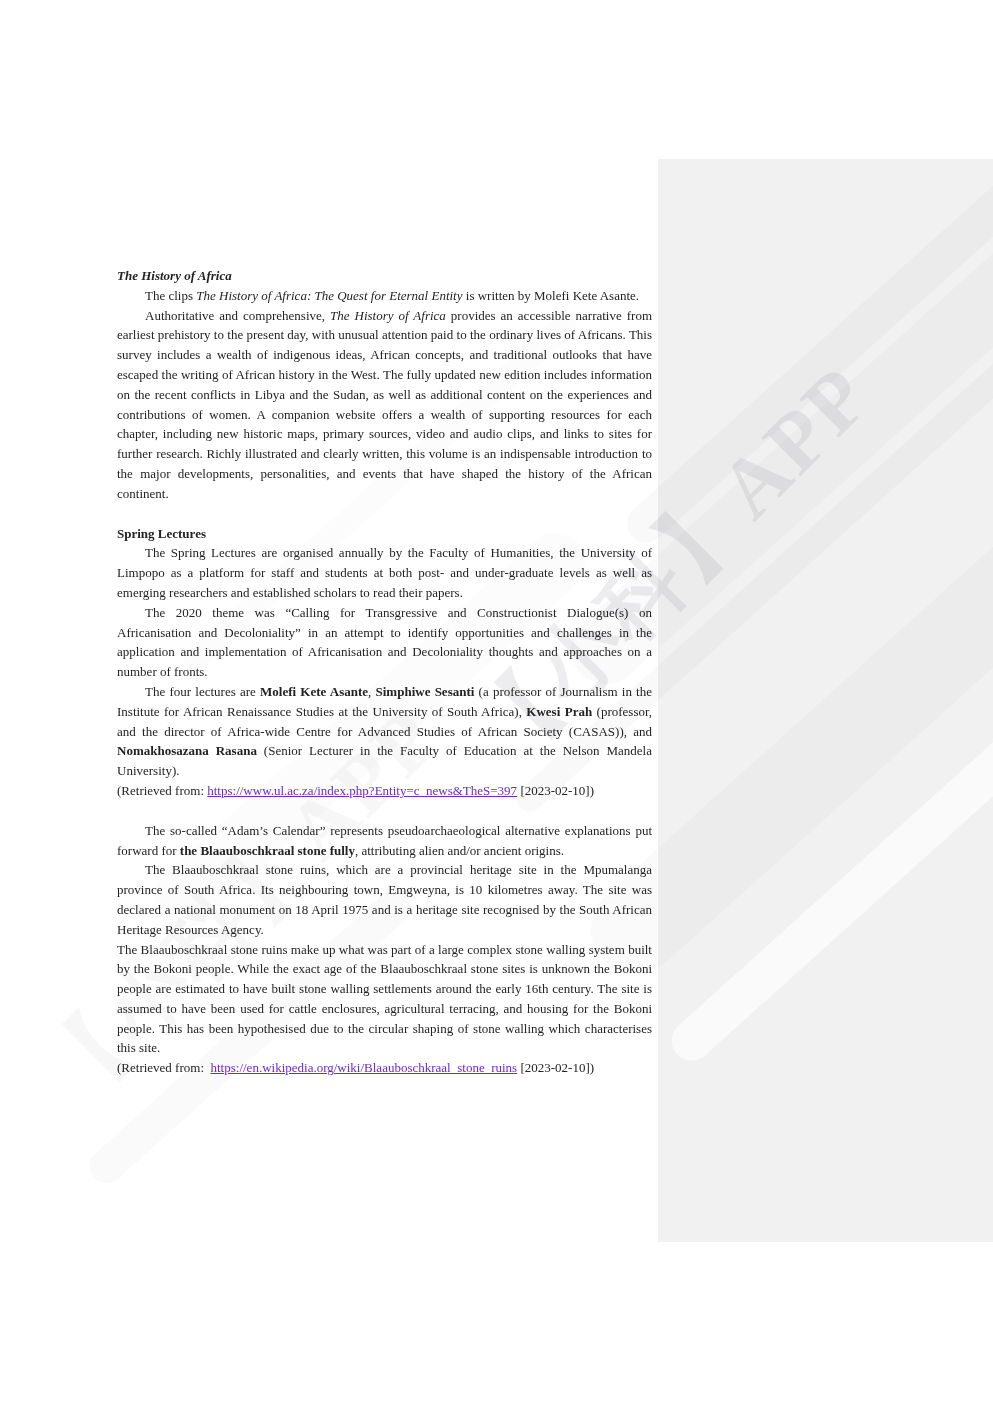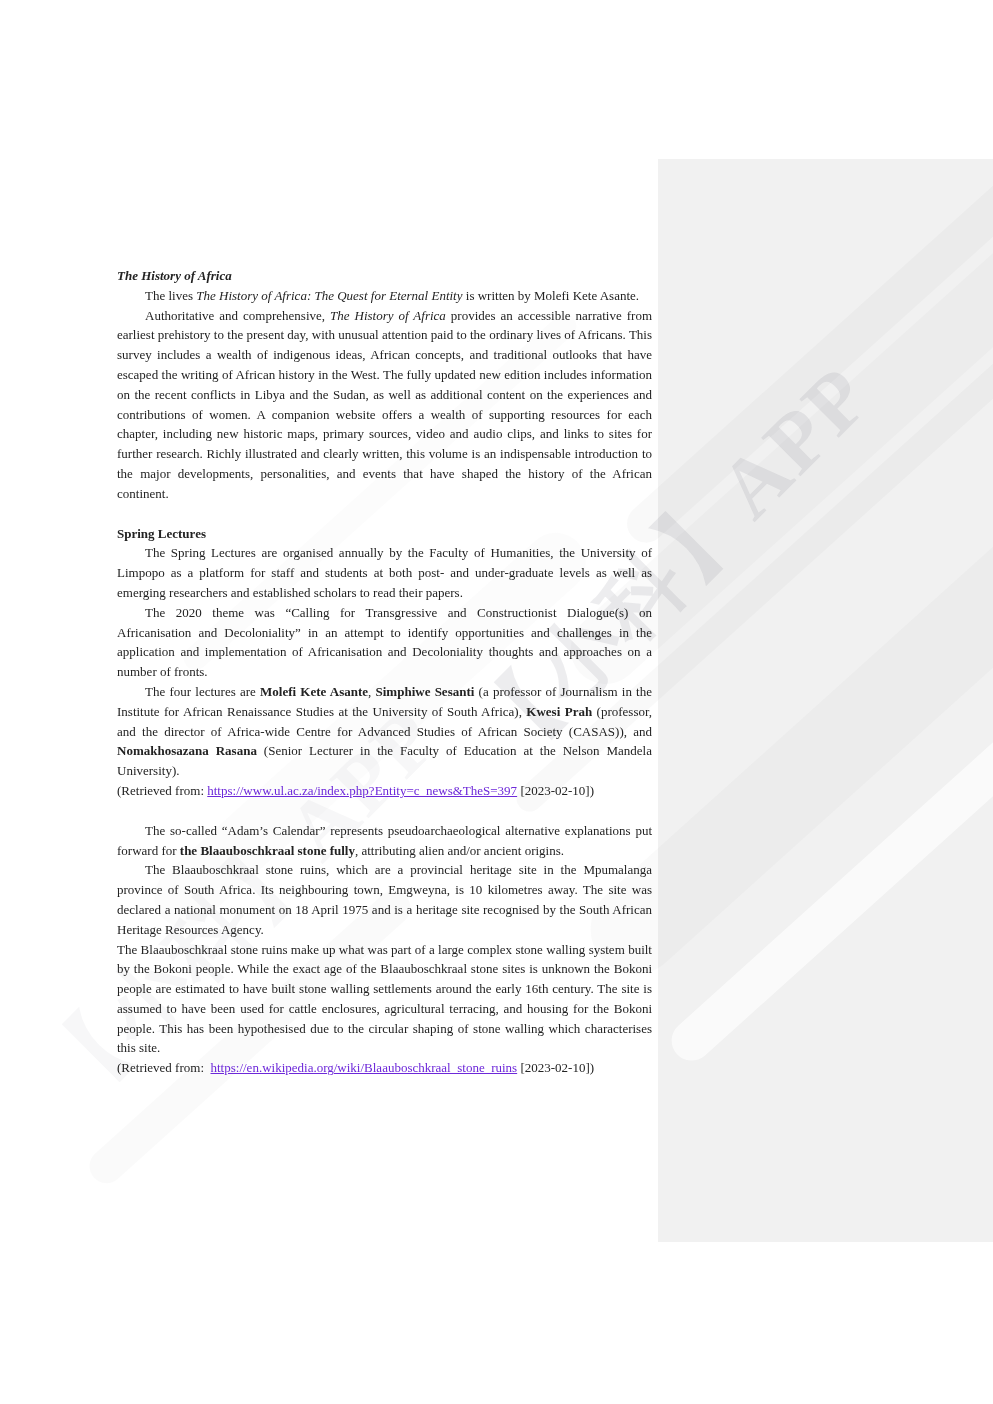--- a/index.html
+++ b/index.html
@@ -60,21 +60,21 @@
   <div class="streak s6"></div>
   <div class="streak s7"></div>
   <div class="streak s8"></div>
 
   <div class="watermark wm-main">【小科】APP</div>
   <div class="watermark wm-faint">【小科】APP</div>
 
   <div class="content">
       <div class="section">
         <div class="heading h-bi">The History of Africa</div>
-        <p class="para indent"><span>The lives </span><span class="run-i">The History of Africa: The Quest for Eternal Entity</span><span> is written by Molefi Kete Asante.</span></p>
+        <p class="para indent"><span>The clips </span><span class="run-i">The History of Africa: The Quest for Eternal Entity</span><span> is written by Molefi Kete Asante.</span></p>
         <p class="para indent"><span>Authoritative and comprehensive, </span><span class="run-i">The History of Africa</span><span> provides an accessible narrative from earliest prehistory to the present day, with unusual attention paid to the ordinary lives of Africans. This survey includes a wealth of indigenous ideas, African concepts, and traditional outlooks that have escaped the writing of African history in the West. The fully updated new edition includes information on the recent conflicts in Libya and the Sudan, as well as additional content on the experiences and contributions of women. A companion website offers a wealth of supporting resources for each chapter, including new historic maps, primary sources, video and audio clips, and links to sites for further research. Richly illustrated and clearly written, this volume is an indispensable introduction to the major developments, personalities, and events that have shaped the history of the African continent.</span></p>
       </div>
       <div class="section">
         <div class="heading">Spring Lectures</div>
         <p class="para indent"><span>The Spring Lectures are organised annually by the Faculty of Humanities, the University of Limpopo as a platform for staff and students at both post- and under-graduate levels as well as emerging researchers and established scholars to read their papers.</span></p>
         <p class="para indent"><span>The 2020 theme was “Calling for Transgressive and Constructionist Dialogue(s) on Africanisation and Decoloniality” in an attempt to identify opportunities and challenges in the application and implementation of Africanisation and Decoloniality thoughts and approaches on a number of fronts.</span></p>
         <p class="para indent"><span>The four lectures are </span><span class="run-b">Molefi Kete Asante</span><span>, </span><span class="run-b">Simphiwe Sesanti</span><span> (a professor of Journalism in the Institute for African Renaissance Studies at the University of South Africa), </span><span class="run-b">Kwesi Prah</span><span> (professor, and the director of Africa-wide Centre for Advanced Studies of African Society (CASAS)), and </span><span class="run-b">Nomakhosazana Rasana</span><span> (Senior Lecturer in the Faculty of Education at the Nelson Mandela University).</span></p>
         <p class="para"><span>(Retrieved from: </span><a>https://www.ul.ac.za/index.php?Entity=c_news&amp;TheS=397</a><span> [2023-02-10])</span></p>
       </div>
       <div class="section">

